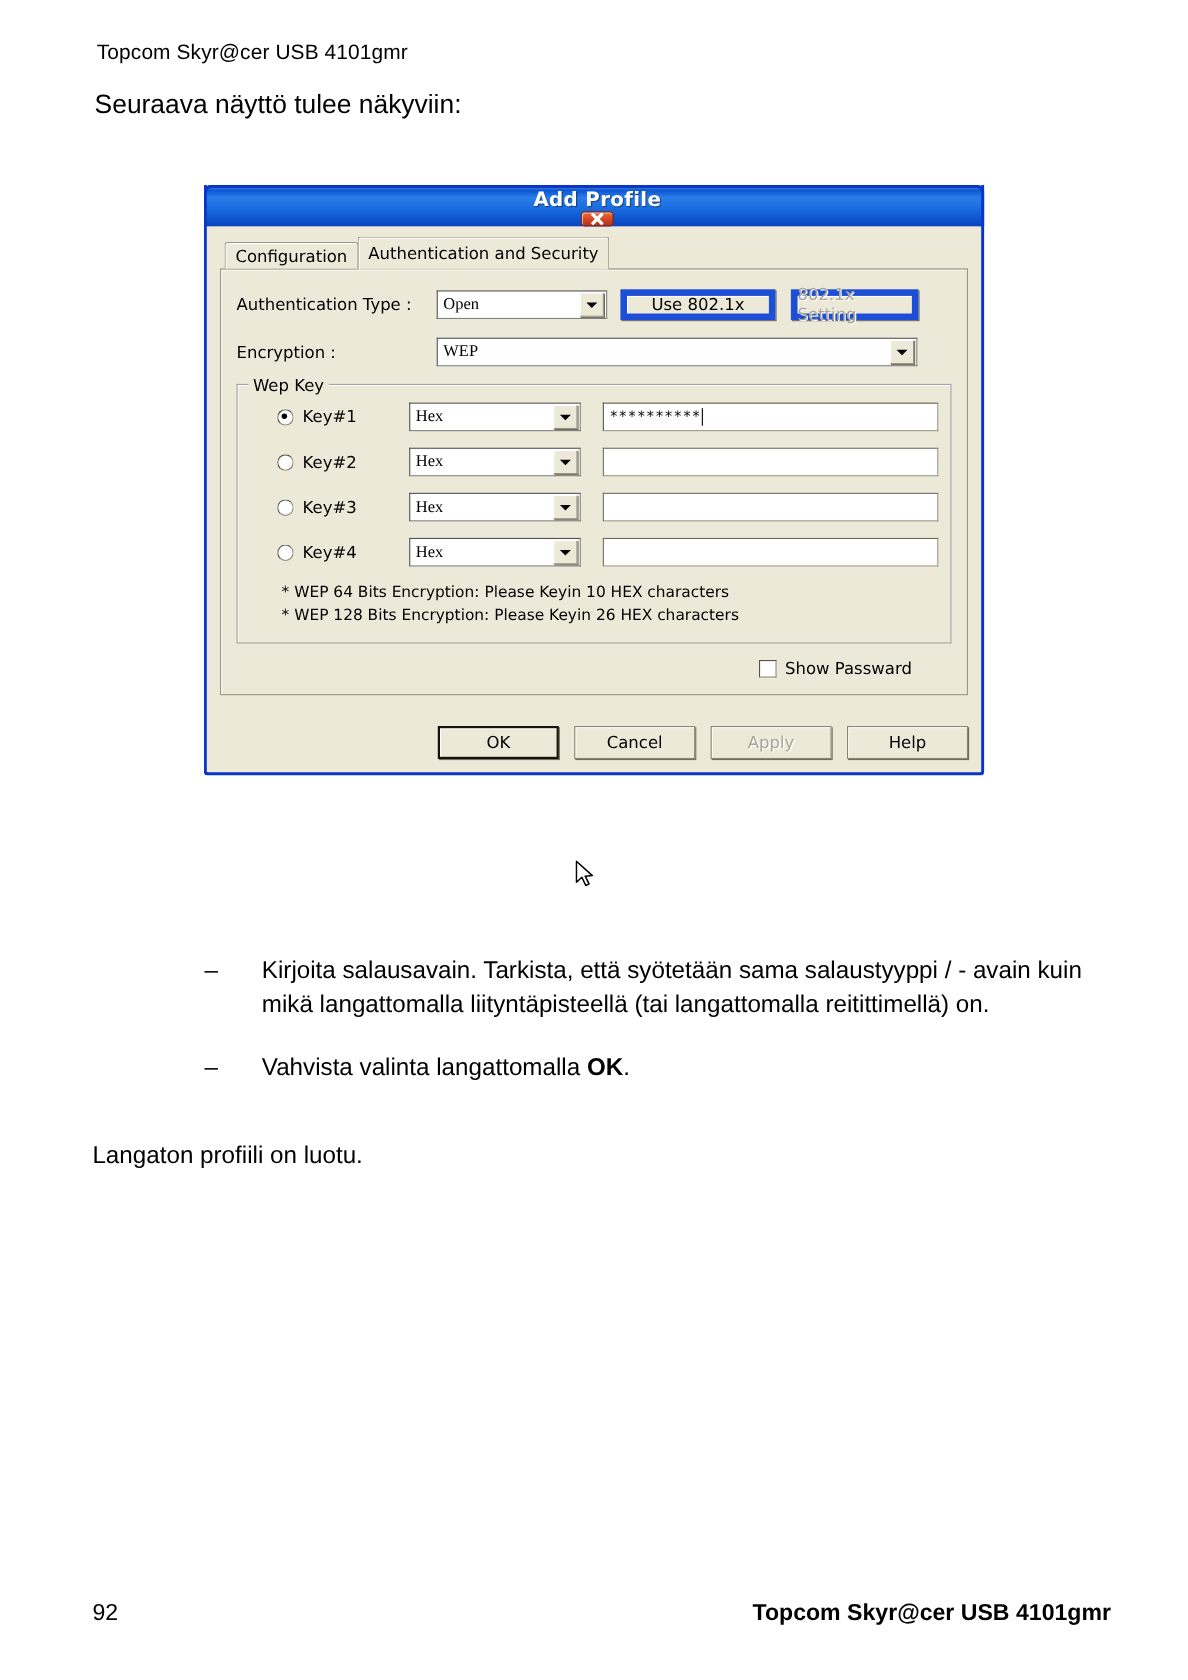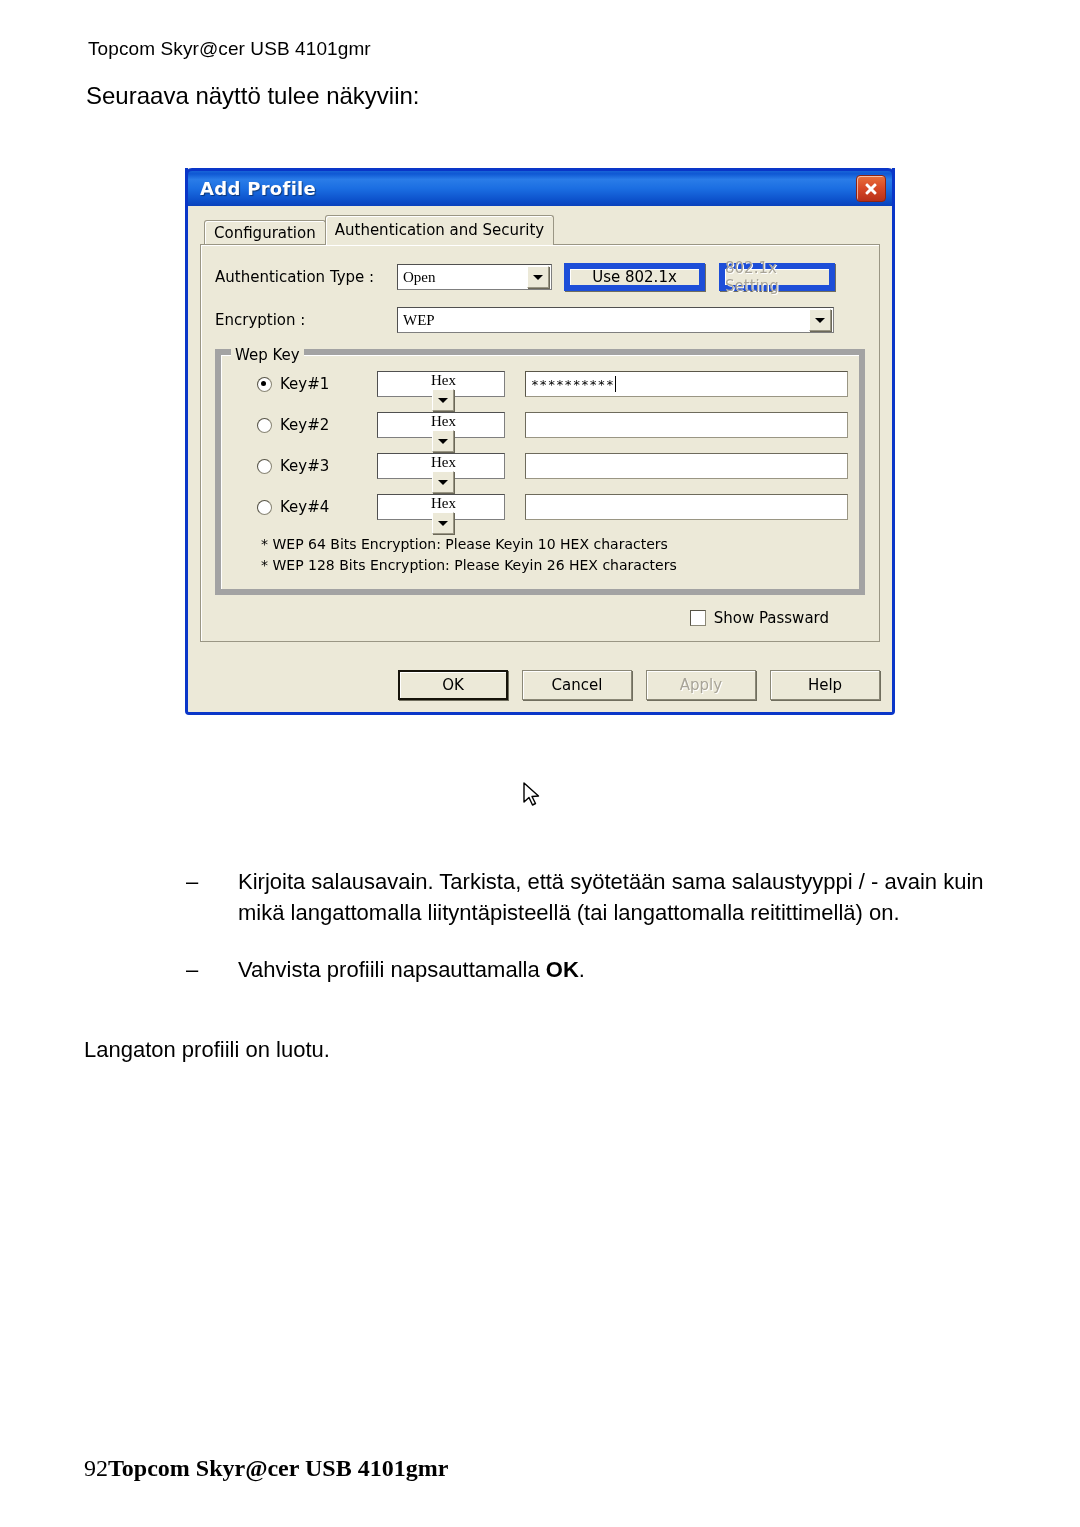--- a/index.html
+++ b/index.html
@@ -55,20 +55,21 @@
        #1b6ee2 50%, #0d52cc 82%, #0a41bc 100%);
     border: 3px solid #0a36c8;
     border-bottom: none;
     border-radius: 7px 7px 0 0;
     margin: 0 -3px;
     display: flex;
     align-items: center;
     justify-content: space-between;
     padding: 0 6px 0 12px;
     box-sizing: border-box;
+    flex-direction: column;
   }
   .title-text {
     color: #ffffff;
     font-size: 18px;
     font-weight: bold;
     letter-spacing: 0.3px;
     text-shadow: 1px 1px 1px rgba(0,0,0,0.45);
     font-family: "DejaVu Sans", sans-serif;
   }
   .close-btn {
@@ -162,21 +163,21 @@
     display: flex;
     align-items: center;
     justify-content: space-between;
     font-size: 15px;
     padding-left: 5px;
     box-sizing: border-box;
     font-family: Liberation Serif, serif;
   }
   .ctl-combo.w-small { width: 155px; }
   .ctl-combo.w-wide  { width: 437px; }
-  .ctl-combo.w-hex   { width: 128px; background:#ffffff;flex-direction:column; }
+  .ctl-combo.w-hex   { width: 156px; background:#ffffff; }
   .arrow-btn {
     width: 20px;
     height: 20px;
     margin-right: 2px;
     background: #ece9d8;
     border: 1px solid #9a9684;
     border-top-color: #ffffff;
     border-left-color: #ffffff;
     box-shadow: 1px 1px 0 #6b6858;
     display: flex;
@@ -213,21 +214,21 @@
     width: 437px;
     background: #ece9d8;
     border: 1px solid #9a9684;
     border-top-color: #6e6b5c;
     border-left-color: #6e6b5c;
     box-sizing: border-box;
   }
 
   
   .group {
-    border: 6px solid #a3a3a3;
+    border: 1px solid #a3a3a3;
     box-shadow: inset 1px 1px 0 #ffffff;
     margin-top: 4px;
     padding: 16px 11px 14px 14px;
     position: relative;
   }
   .group-title {
     position: absolute;
     top: -9px;
     left: 10px;
     background: #ece9d8;
@@ -375,23 +376,22 @@
     top: 1037px;
     font-size: 22px;
   }
 
   .footer {
     position: absolute;
     left: 84px;
     right: 70px;
     top: 1455px;
     display: flex;
-    justify-content: flex-start;
-    font-size: 24px;
-    font-family: Liberation Serif, serif;
+    justify-content: space-between;
+    font-size: 21px;
   }
   .footer .pg { font-weight: normal; }
   .footer .ftitle { font-weight: bold; }
 </style>
 </head>
 <body>
 
 <div class="page">
 
   <div class="doc-header">Topcom Skyr@cer USB 4101gmr</div>
@@ -523,21 +523,21 @@
     <polygon points="1,1 1,20 6,15.5 9.5,23 12.5,21.5 9,14.5 15.5,14" fill="#ffffff" stroke="#000000" stroke-width="1.4" stroke-linejoin="round"></polygon>
   </svg>
 
   <div class="bullets">
     <div class="bullet">
       <span class="dash">–</span>
       <span class="btext">Kirjoita salausavain. Tarkista, että syötetään sama salaustyyppi / - avain kuin mikä langattomalla liityntäpisteellä (tai langattomalla reitittimellä) on.</span>
     </div>
     <div class="bullet">
       <span class="dash">–</span>
-      <span class="btext"><span>Vahvista profiili napsauttamalla </span><b>OK</b><span>.</span></span>
+      <span class="btext"><span>Vahvista valinta langattomalla </span><b>OK</b><span>.</span></span>
     </div>
   </div>
 
   <div class="closing">Langaton profiili on luotu.</div>
 
   <div class="footer">
     <span class="pg">92</span>
     <span class="ftitle">Topcom Skyr@cer USB 4101gmr</span>
   </div>
 

